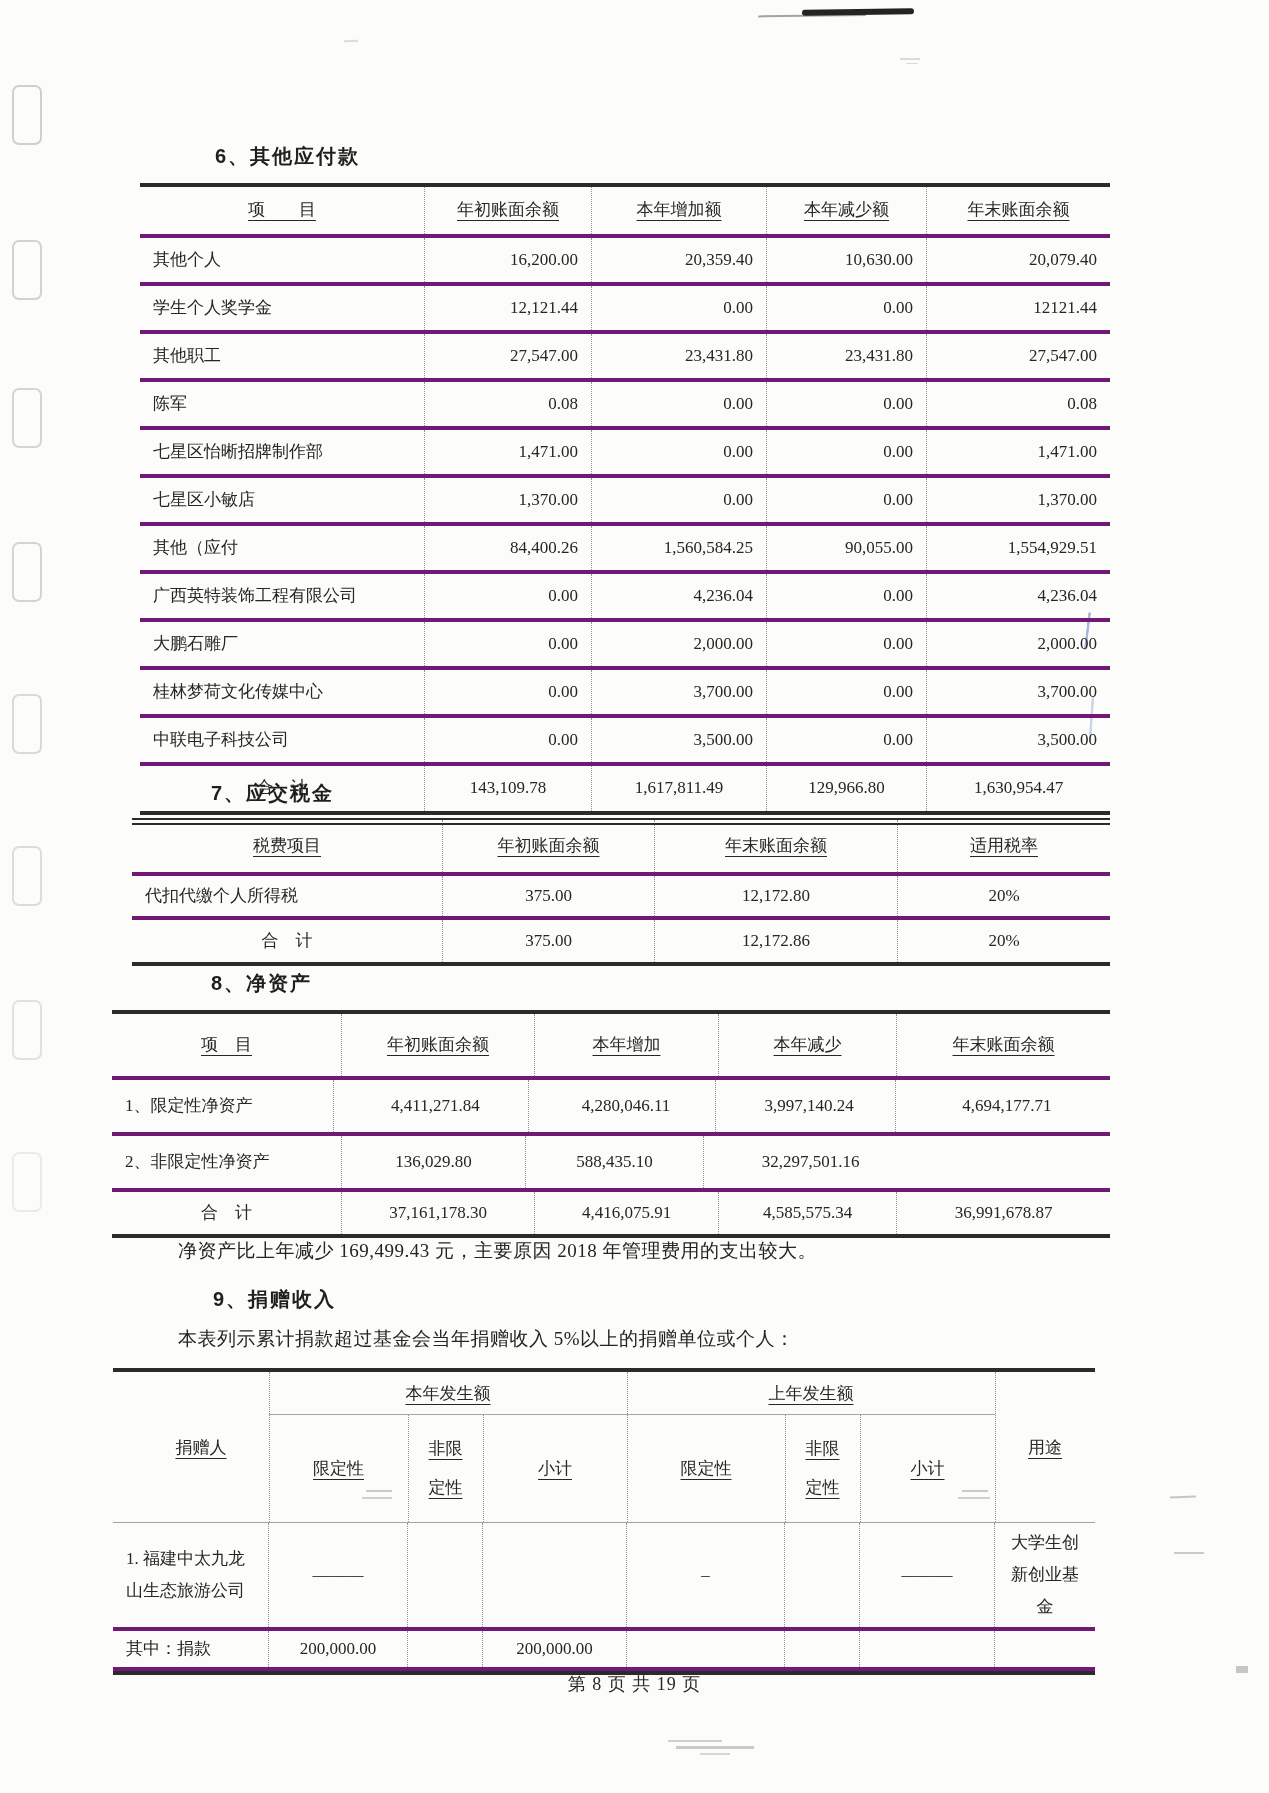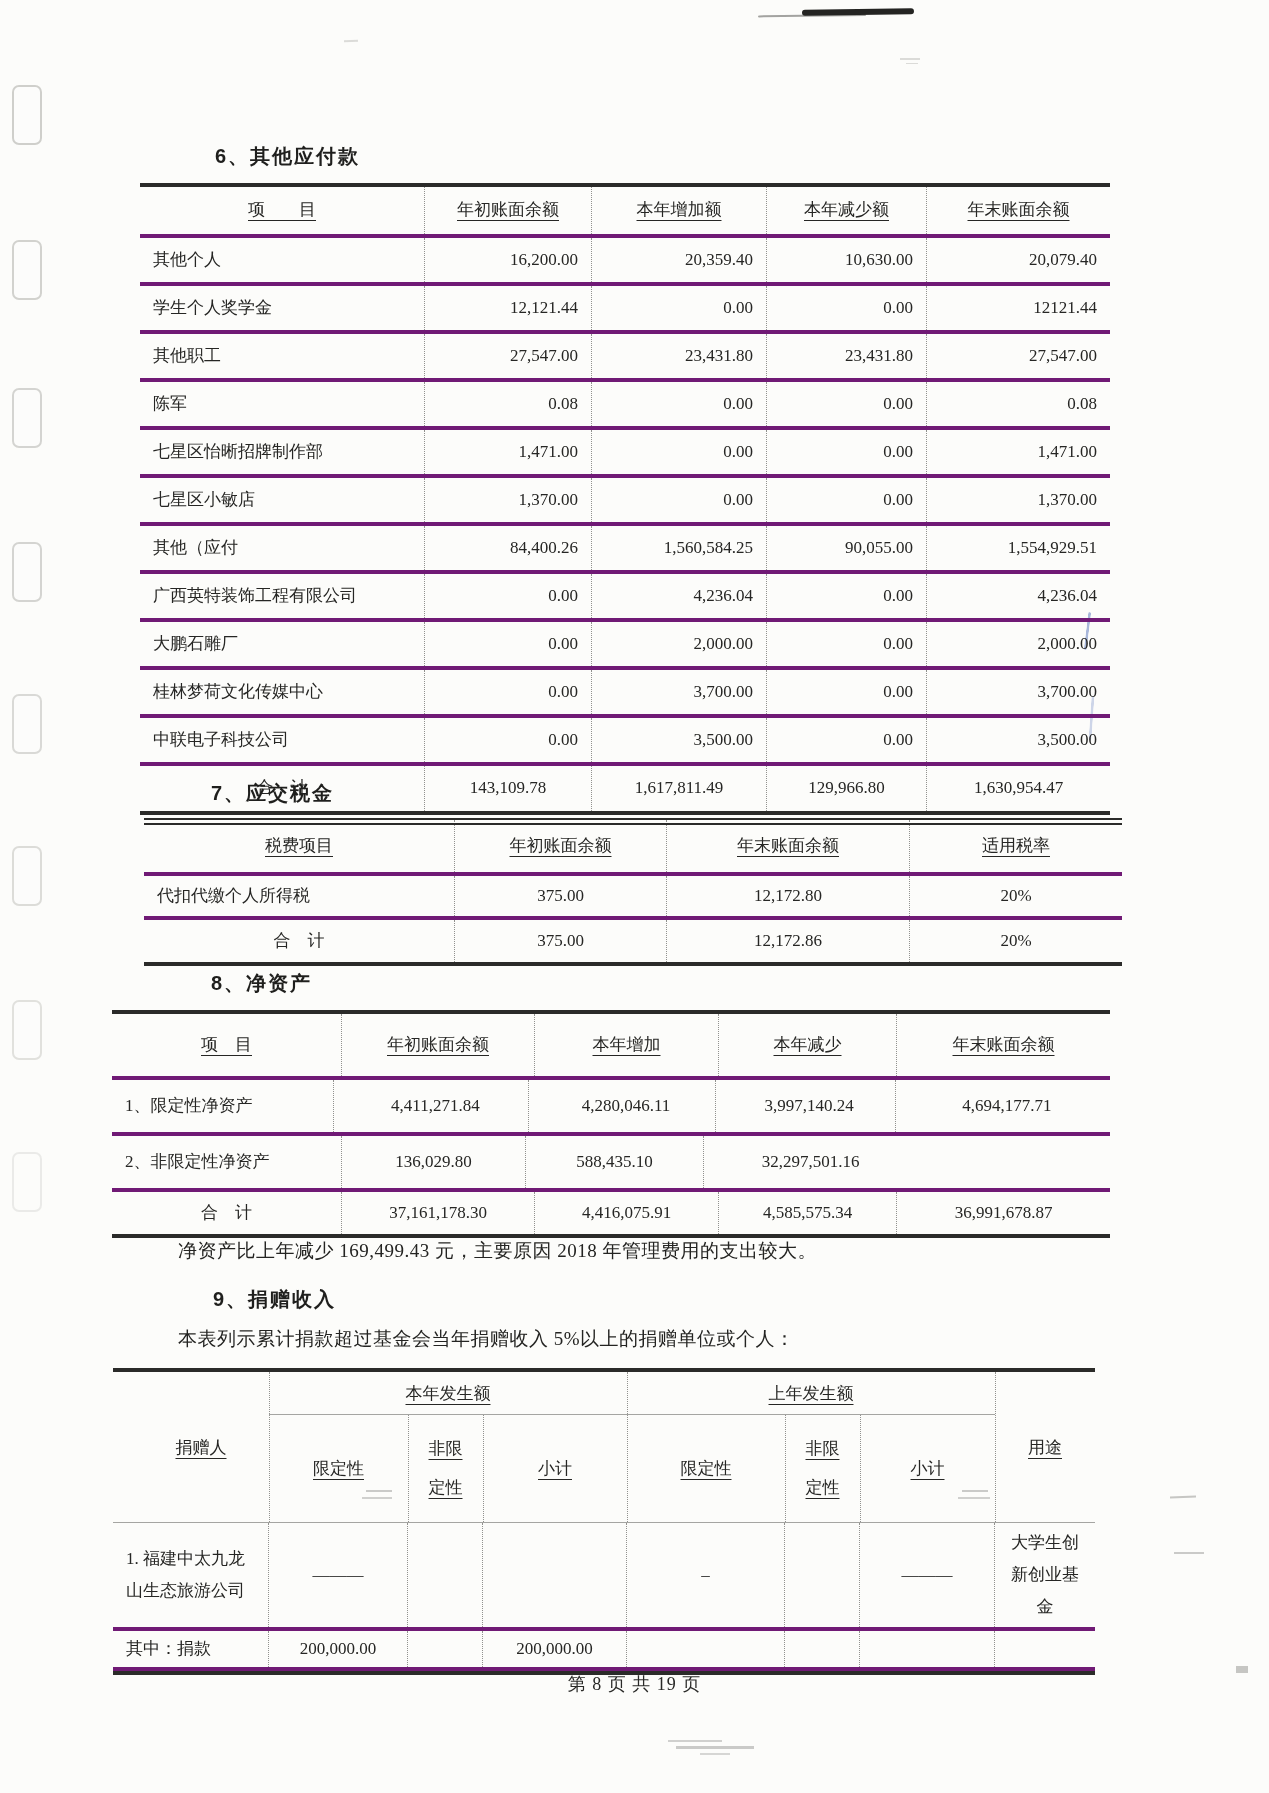--- a/index.html
+++ b/index.html
@@ -332,21 +332,21 @@
           </div>
           <div class="tcell" style="width: 183px; justify-content: center; text-align: center;">
             <span>1,630,954.47</span>
           </div>
         </div>
       </div>
   </div>
 
   <div class="sec" style="left:211px;top:780px">7、应交税金</div>
 
-  <div class="tbl dbltop" id="t7" style="left:144px;top:818px;width:978px">
+  <div class="tbl dbltop" id="t7" style="left:132px;top:818px;width:978px">
     <div>
         <div class="trow header" style="height: 52px;">
           <div class="tcell" style="width: 311px; justify-content: center; text-align: center;">
             <span>税费项目</span>
           </div>
           <div class="tcell" style="width: 212px; justify-content: center; text-align: center;">
             <span>年初账面余额</span>
           </div>
           <div class="tcell" style="width: 243px; justify-content: center; text-align: center;">
             <span>年末账面余额</span>

